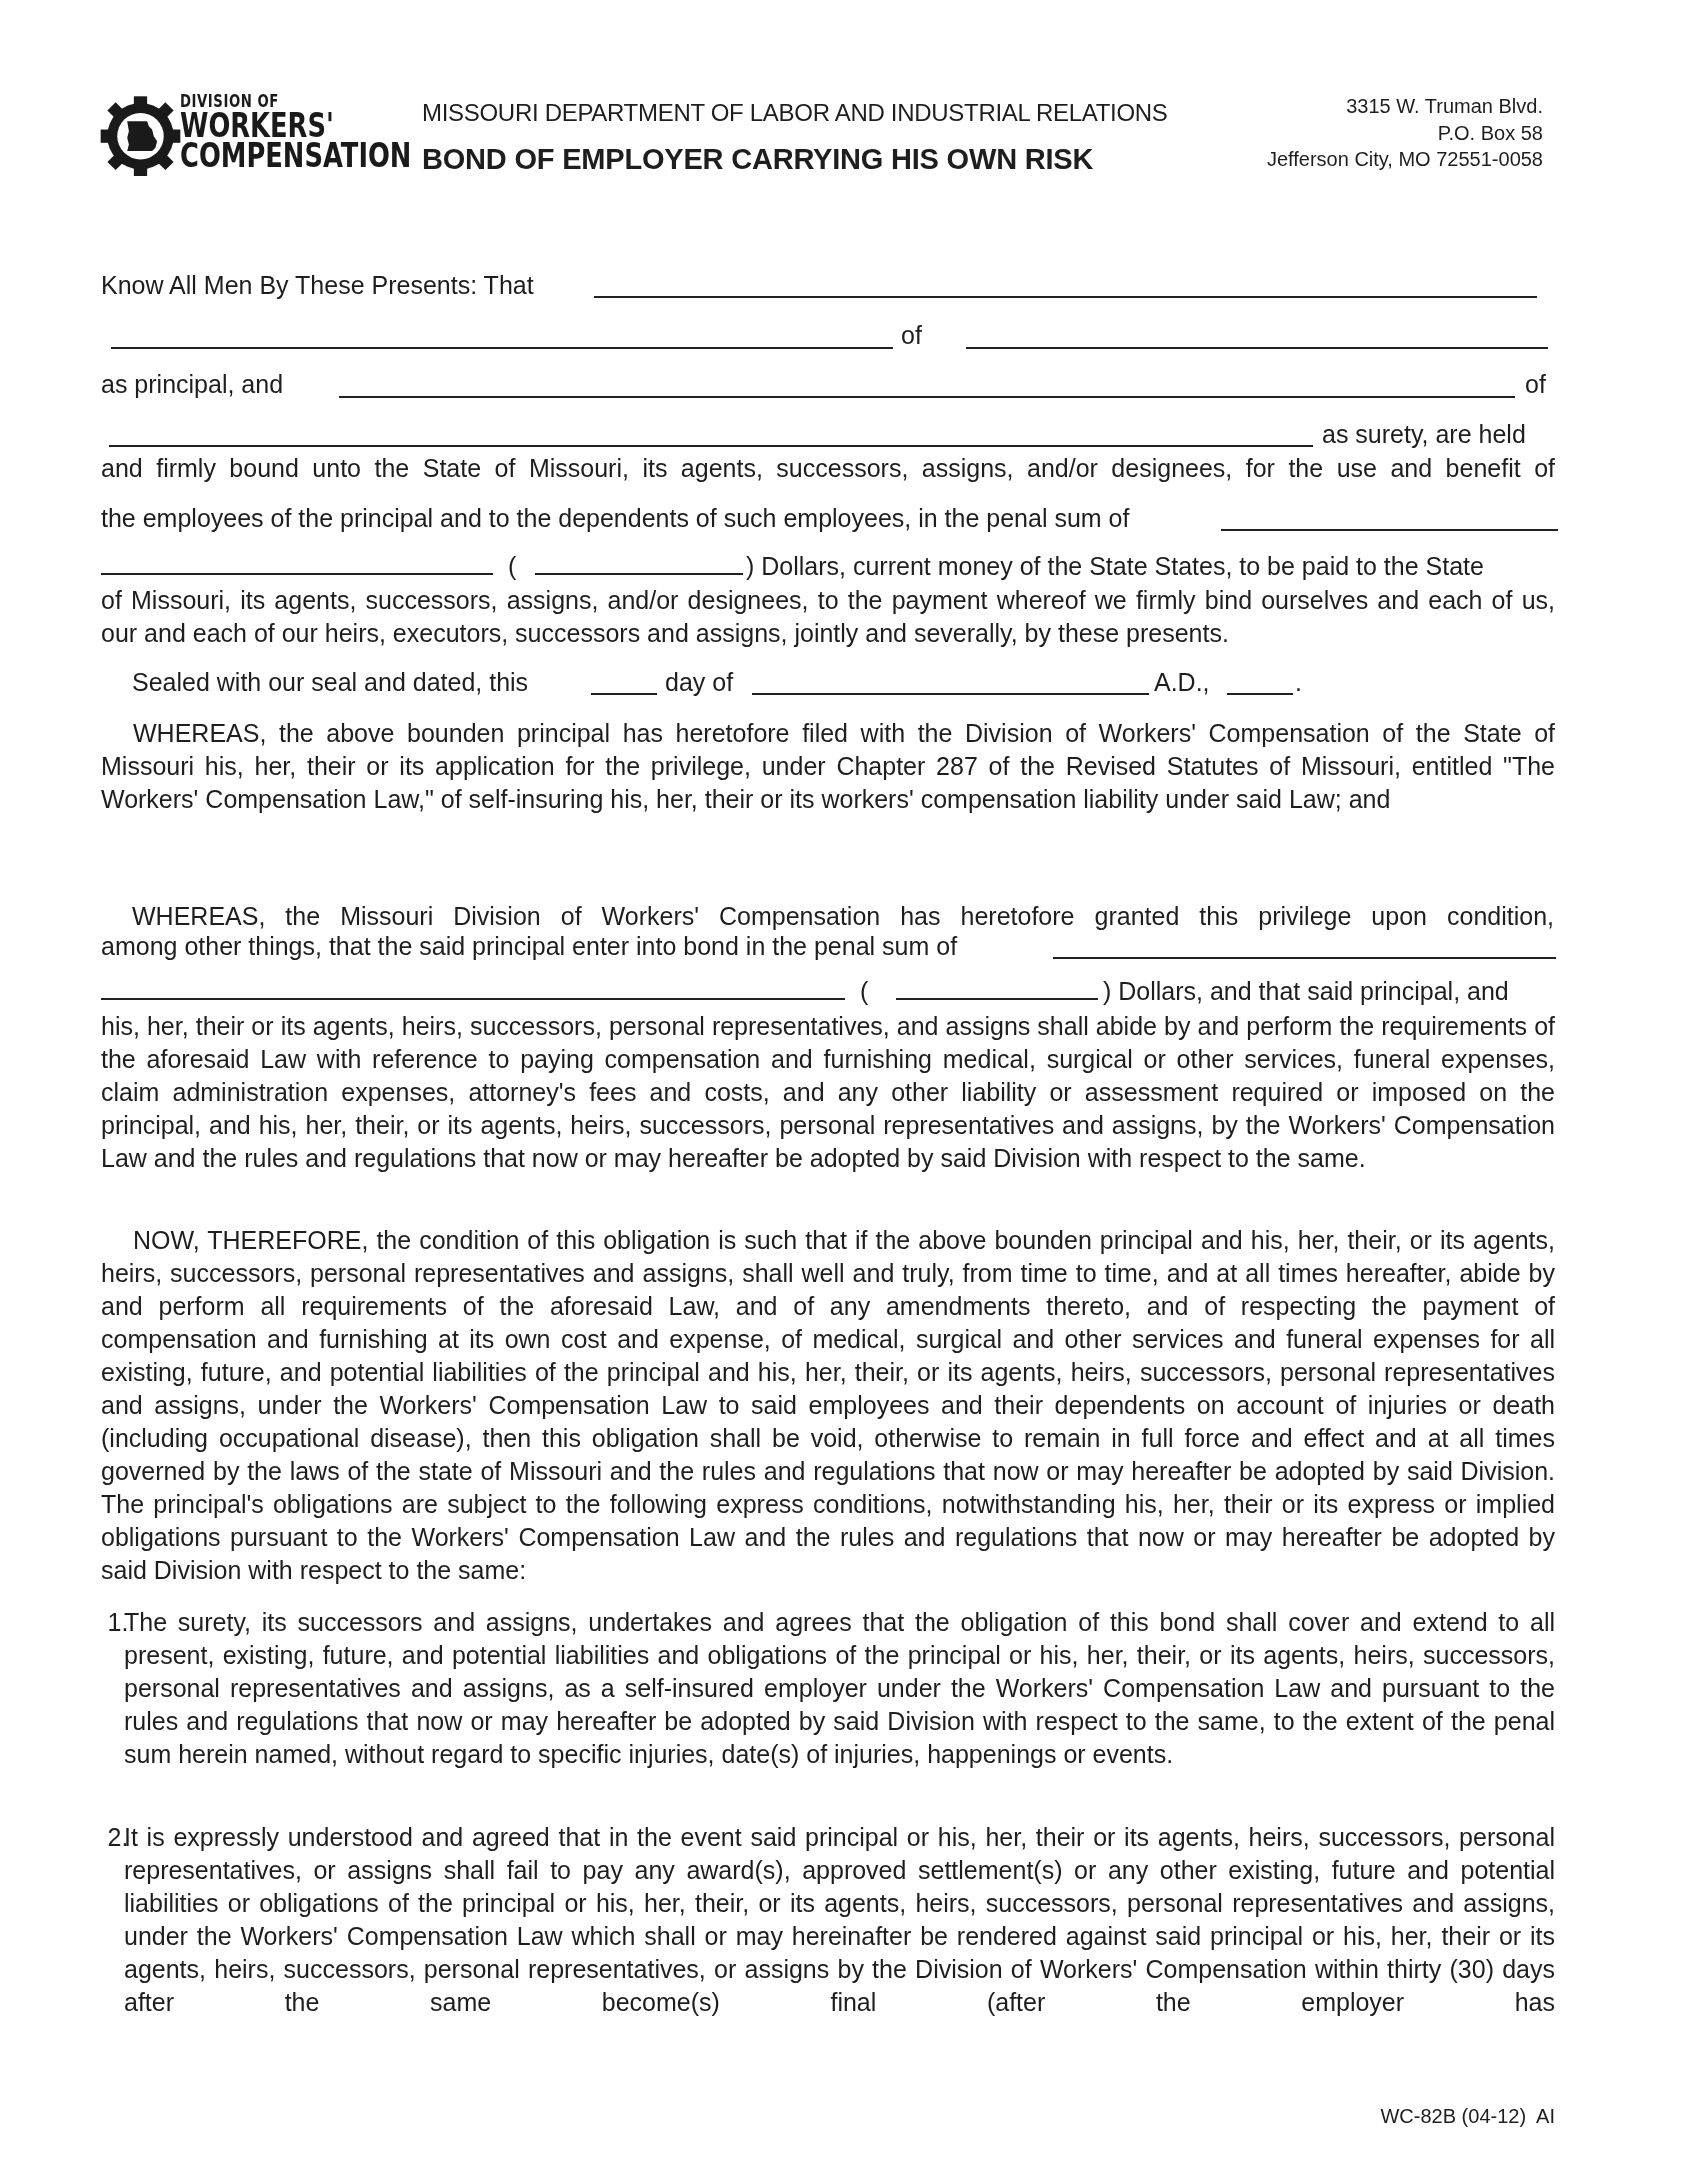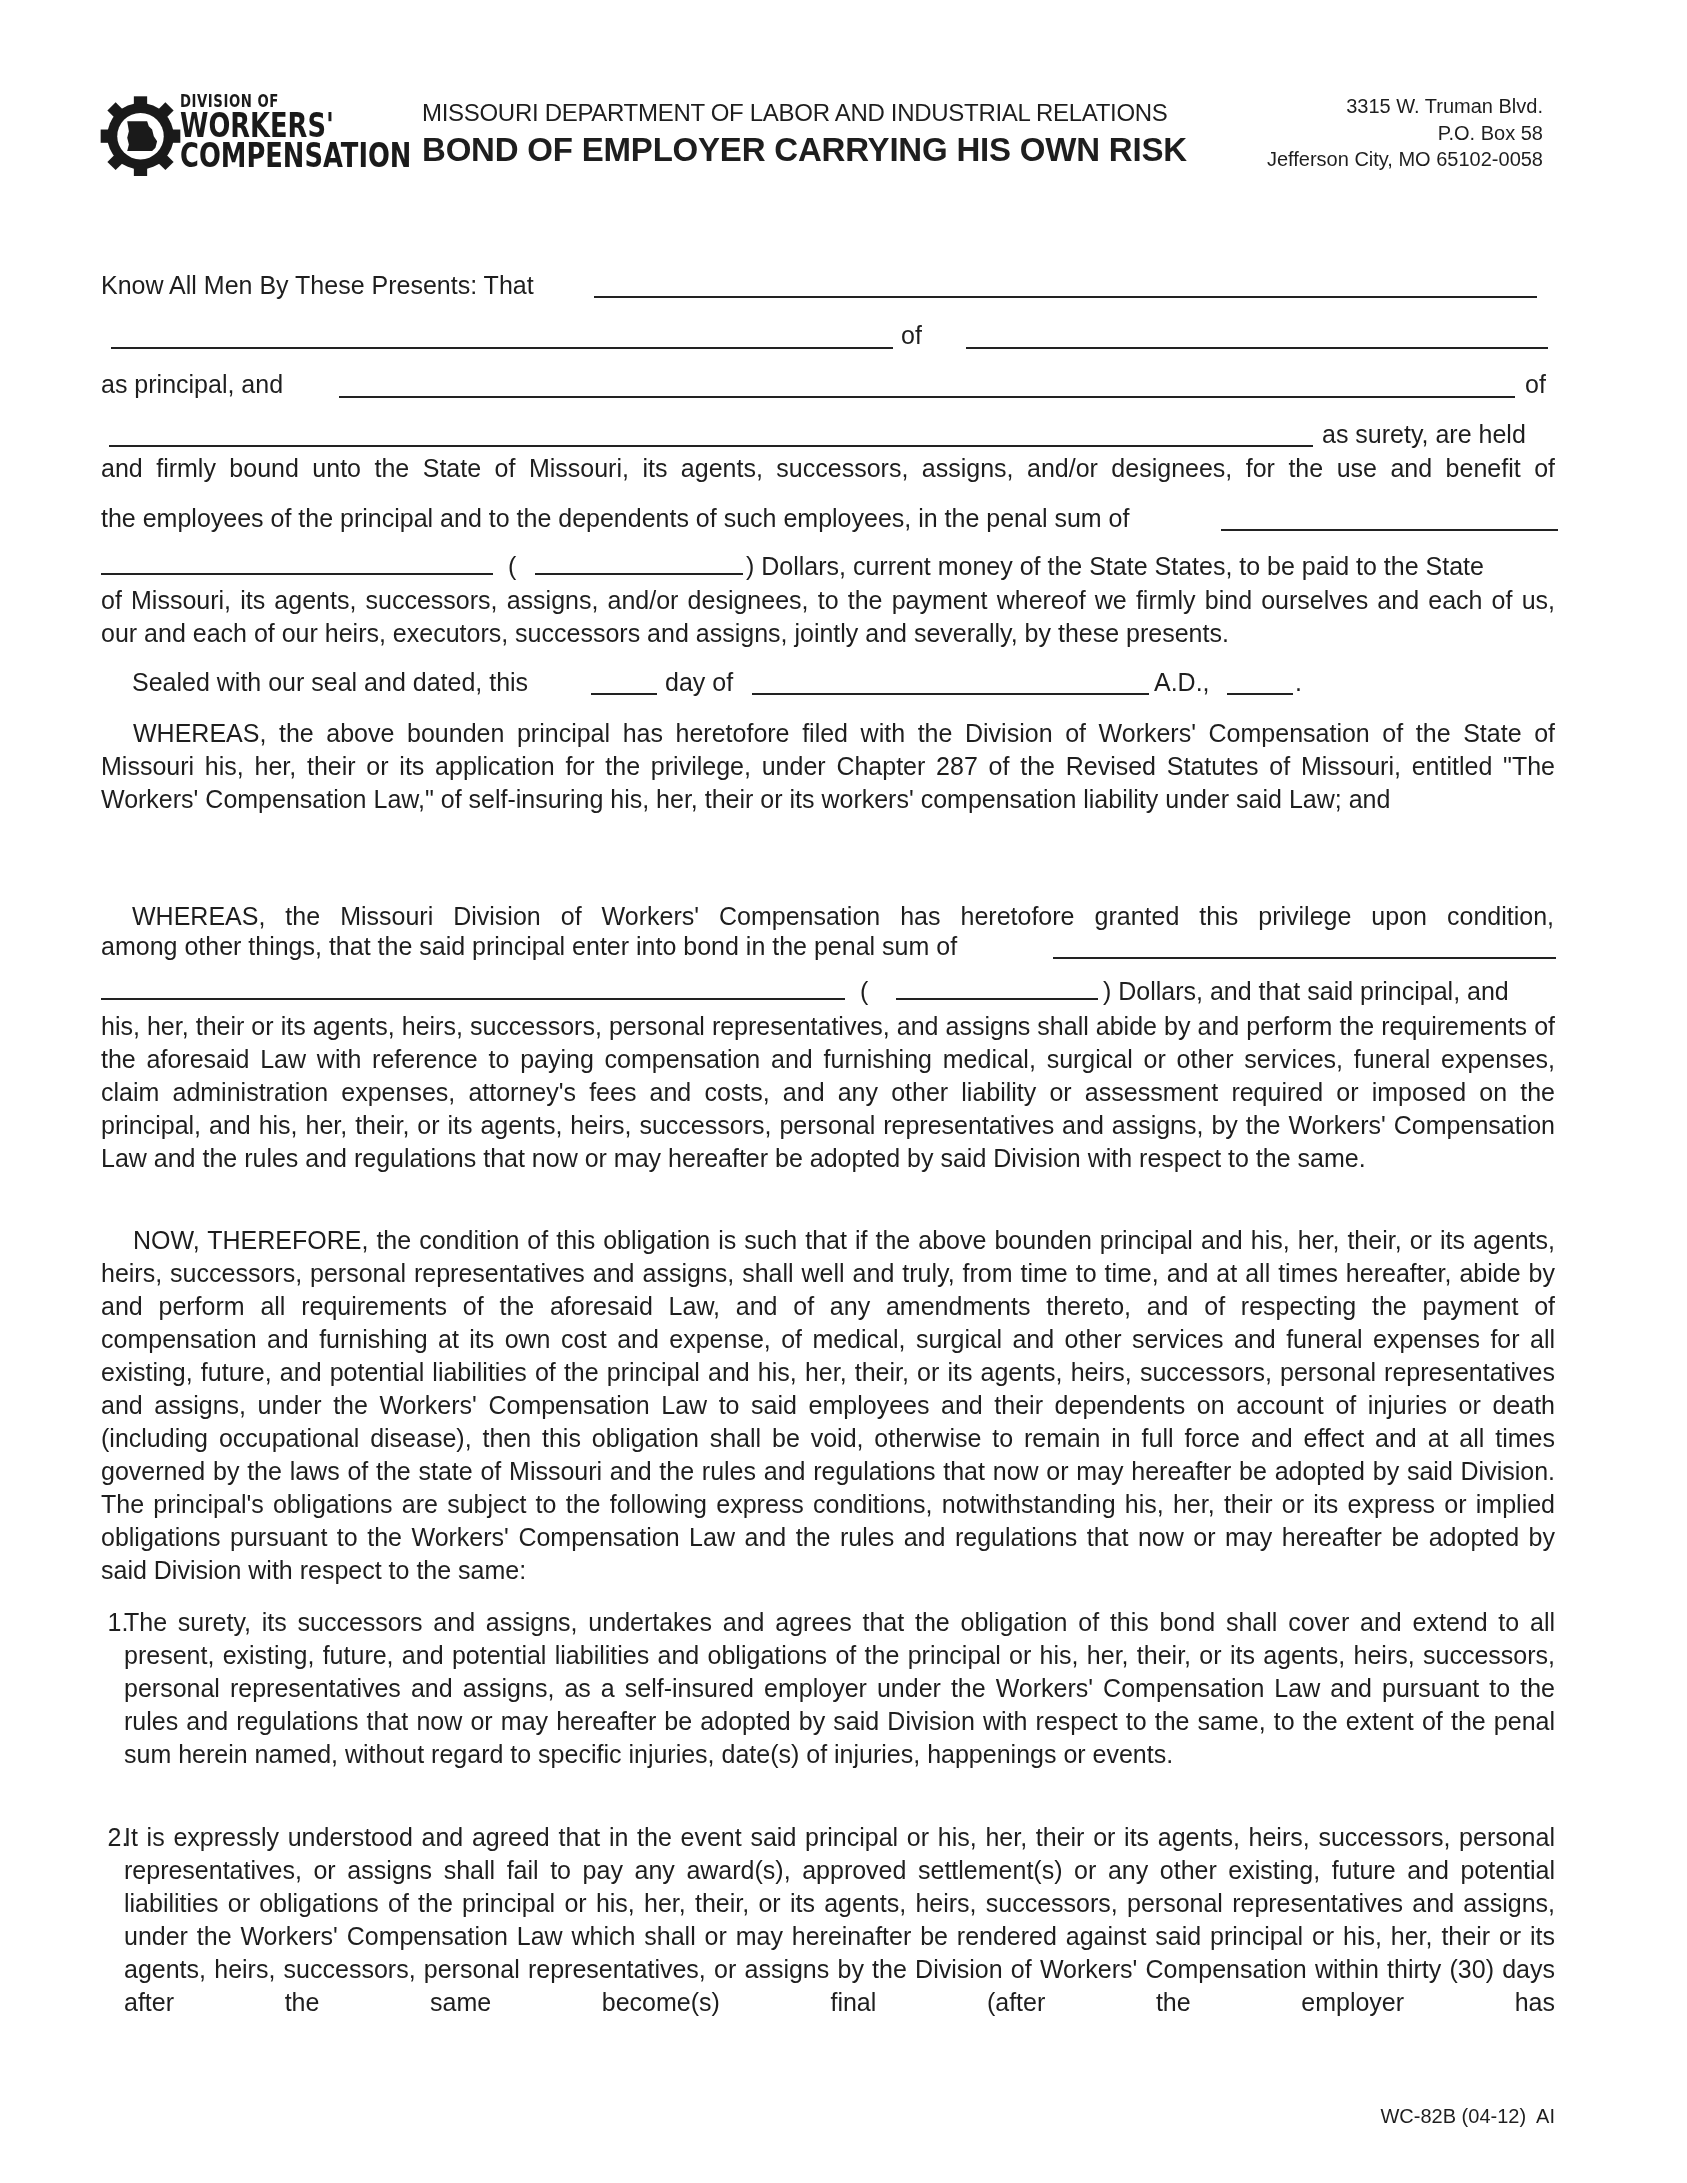--- a/index.html
+++ b/index.html
@@ -7,21 +7,21 @@
          font-family:"Liberation Sans", sans-serif; color:#1e1e1e; }
   .abs { position:absolute; }
   .logo { left:99px; top:93px; width:291px; height:86px; }
   .logo-gear { position:absolute; left:0; top:0; width:83px; height:83px; }
   .logo-text { position:absolute; left:81px; top:0; font-family:"DejaVu Sans", sans-serif;
                font-weight:bold; line-height:1; color:#1a1a1a; transform:scaleX(0.78); transform-origin:left top; }
   .logo-l1 { font-size:17px; letter-spacing:0.7px; display:block; }
   .logo-l2 { font-size:33px; display:block; margin-top:-1.3px; }
   .logo-l3 { font-size:33px; display:block; margin-top:-2.6px; }
   .dept { left:422px; top:99px; font-size:24px; letter-spacing:-0.3px; white-space:nowrap; }
-  .title { left:422px; top:131px; font-size:33px; font-weight:bold; white-space:nowrap; letter-spacing:-0.2px;}
+  .title { left:422px; top:143px; font-size:29px; font-weight:bold; white-space:nowrap; letter-spacing:-0.2px;}
   .addr { right:144px; top:93px; text-align:right; font-size:20px; line-height:26.5px;margin-left:12px; }
   .line { position:absolute; border-bottom:2px solid #222; height:0; }
   .txt { position:absolute; font-size:25px; white-space:nowrap; }
   .para { position:absolute; left:101px; width:1454px; font-size:25px; line-height:33px;
           text-align:justify; }
   .para .indent { display:inline-block; width:32px; }
   .item { position:absolute; left:101px; width:1454px; font-size:25px; line-height:33px; }
   .item .num { position:absolute; left:6.6px; top:0; }
   .item .body { margin-left:23px; text-align:justify; }
   .footer { right:132px; top:2058px; font-size:20px; }
@@ -51,21 +51,21 @@
     <span class="logo-l3">COMPENSATION</span>
   </div>
 </div>
 
 <div class="abs dept">MISSOURI DEPARTMENT OF LABOR AND INDUSTRIAL RELATIONS</div>
 <div class="abs title">BOND OF EMPLOYER CARRYING HIS OWN RISK</div>
 
 <div class="abs addr">
   <div>3315 W. Truman Blvd.</div>
   <div>P.O. Box 58</div>
-  <div>Jefferson City, MO 65102-0058</div>
+  <div>Jefferson City, MO 72551-0058</div>
 </div>
 
 <div class="txt" style="left:101px; top:271px;">Know All Men By These Presents: That</div>
 <div class="line" style="left:594px; top:296px; width:943px;"></div>
 
 <div class="line" style="left:111px; top:347px; width:782px;"></div>
 <div class="txt" style="left:901px; top:321px;">of</div>
 <div class="line" style="left:966px; top:347px; width:582px;"></div>
 
 <div class="txt" style="left:101px; top:370px;">as principal, and</div>

